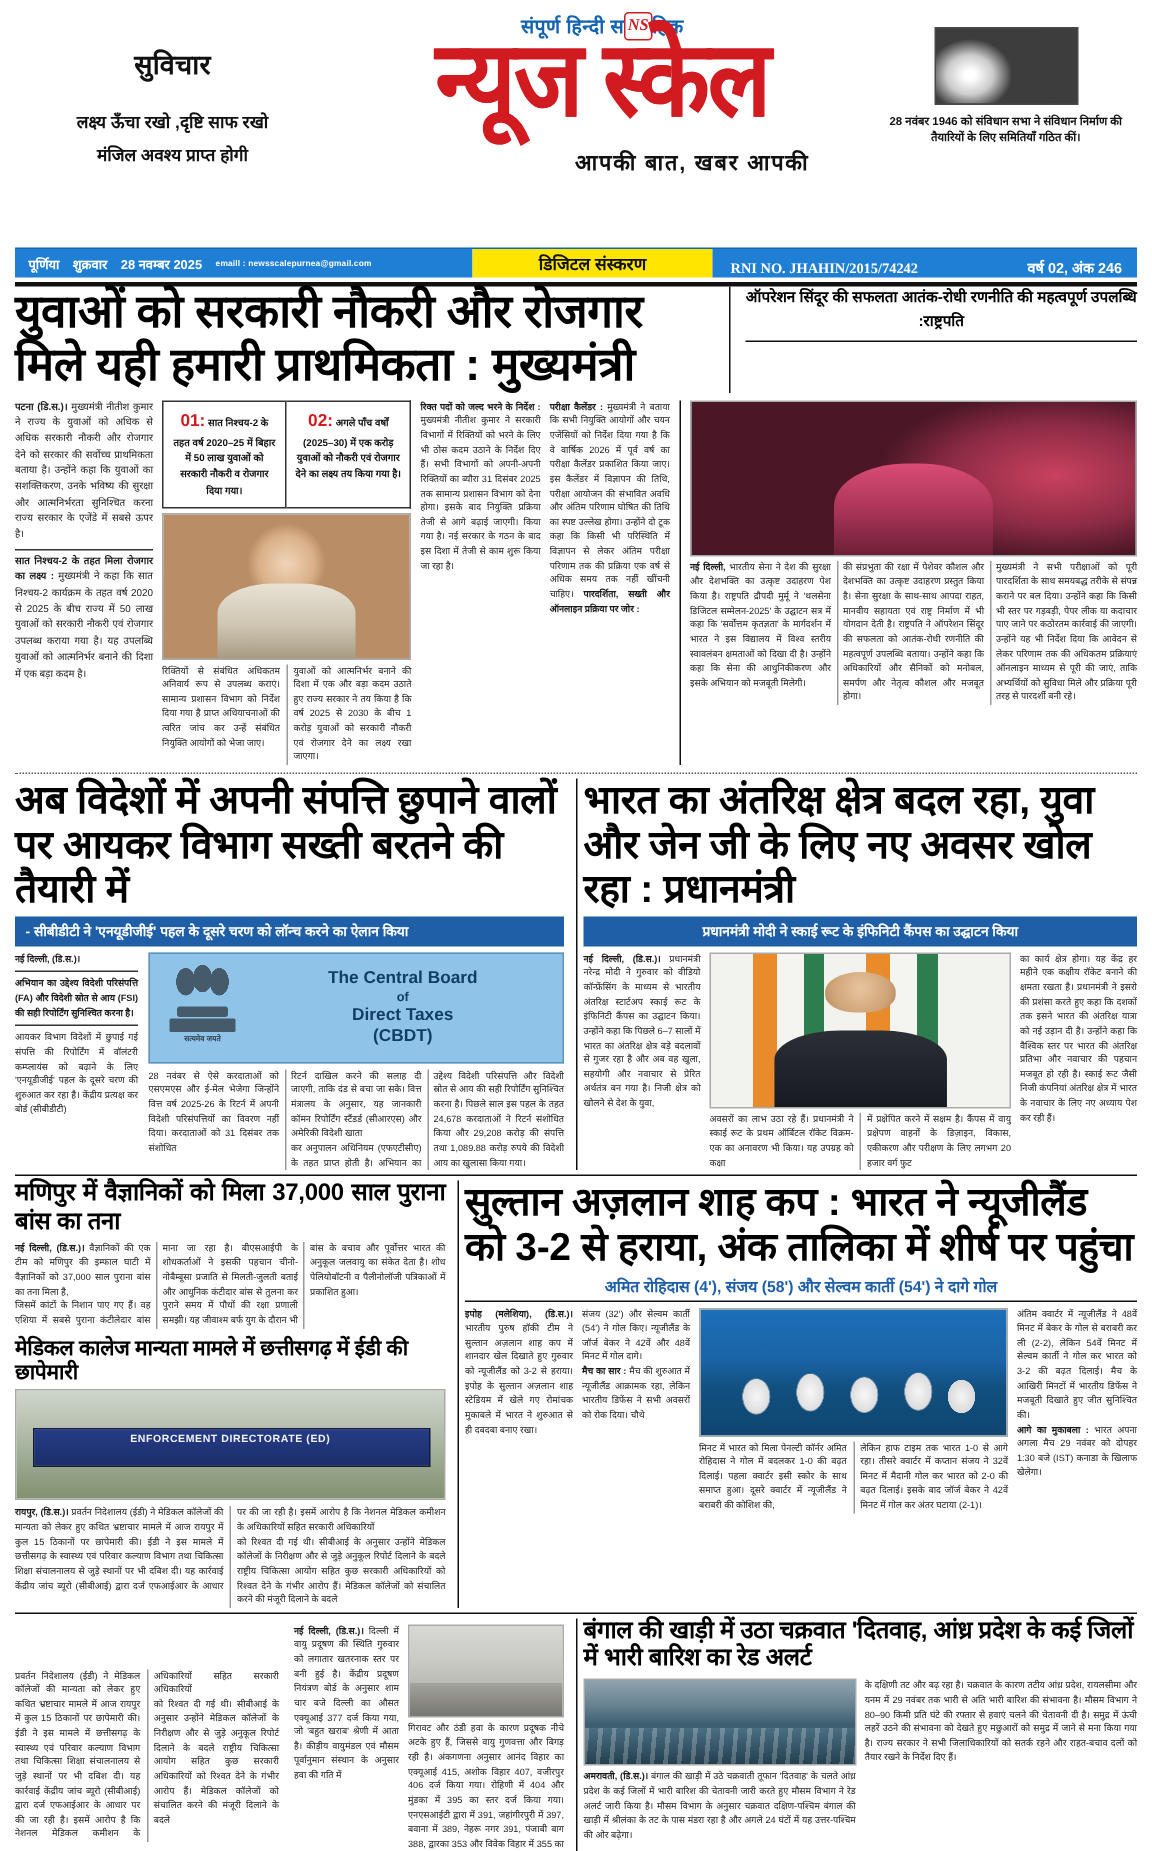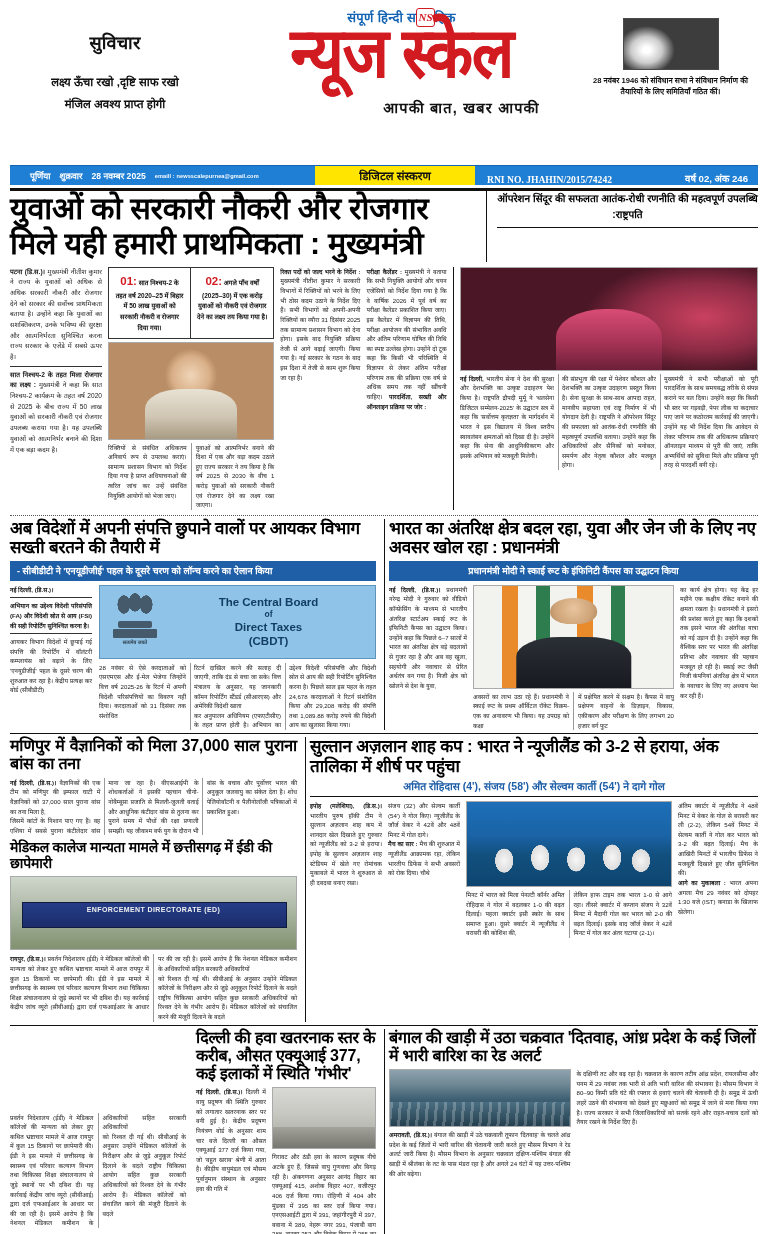--- a/index.html
+++ b/index.html
@@ -69,21 +69,21 @@
     padding: 0 2px;
   }
 
   
   .infobar {
     display: grid; grid-template-columns: 305px 160px 1fr;
     height: 20px; margin: 3px 10px 0 10px;
     border-top: 1.5px solid #1464b4;
   }
   .ib-left { background: #1f7fd4; color: #fff; display: flex;
-    align-items: center; gap: 9px; padding-left: 20px; }
+    align-items: center; gap: 9px; padding-left: 9px; }
   .ib-place, .ib-day { font-size: 8.6px; font-weight: bold; }
   .ib-date { font-size: 8.6px; font-weight: bold; }
   .ib-email { font-size: 5.6px; font-weight: bold; opacity: .97; letter-spacing: .1px; }
   .ib-mid { background: #ffe500; color: #111; display:flex;
     align-items:center; justify-content:center; }
   .ib-mid span { font-size: 11.5px; font-weight: bold; }
   .ib-right { background: #1f7fd4; color:#fff; display:flex;
     align-items:flex-end; justify-content:space-between; padding: 0 10px 0 12px; }
   .ib-rni { font-size: 9.6px; font-weight: bold;
     font-family:"Liberation Serif", serif; }
@@ -239,21 +239,21 @@
     font-size: 11.5px; line-height: 1.24;
     font-family: Liberation Sans, sans-serif;
   }
   .cbdt-title .sm2 { font-size: 8.5px; }
 
   
   .sec-hl {
     font-size: 20px; font-weight: bold; line-height: 1.14; color: #000;
     letter-spacing: -0.2px;
   }
-  .sec-hl.big { font-size: 17px; }
+  .sec-hl.big { font-size: 26px; }
   .sec-hl.med { font-size: 16px; }
   .sec-hl.sml { font-size: 14px; }
 
   .bluebar {
     background: #1f5fa8; color: #fff; font-weight: bold; font-size: 9.2px;
     padding: 3.5px 7px; margin-top: 3px; text-align: center;
   }
   .bluebar.left { text-align: left; }
   .subline-blue {
     color: #1f5fa8; font-weight: bold; font-size: 10.5px; text-align:center;
@@ -497,21 +497,20 @@
         </div>
       </div>
     </div>
   </div>
 
   <div class="rule-thin"></div>
 
   <div class="grid-main" style="grid-template-columns: 1fr 1fr;">
 
     <div class="pr8" style="padding-left:186px;">
-      <div class="sec-hl med">दिल्ली की हवा खतरनाक स्तर के करीब, औसत एक्यूआई 377, कई इलाकों में स्थिति 'गंभीर'</div>
       <div style="display:grid; grid-template-columns: 70px 1fr; gap:6px; margin-top:4px;">
         <div>
           <p class="body-txt sm"><span class="dateline">नई दिल्ली, (डि.स.)।</span>
           <span>दिल्ली में वायु प्रदूषण की स्थिति गुरुवार को लगातार खतरनाक स्तर पर बनी हुई है। केंद्रीय प्रदूषण नियंत्रण बोर्ड के अनुसार शाम चार बजे दिल्ली का औसत एक्यूआई 377 दर्ज किया गया, जो 'बहुत खराब' श्रेणी में आता है। कीड़ीय वायुमंडल एवं मौसम पूर्वानुमान संस्थान के अनुसार हवा की गति में</span></p>
         </div>
         <div>
           <div class="photo ph-smog" style="height:62px;"></div>
           <p class="body-txt sm" style="margin-top:3px;">गिरावट और ठंडी हवा के कारण प्रदूषक नीचे अटके हुए हैं, जिससे वायु गुणवत्ता और बिगड़ रही है। अंकगणना अनुसार आनंद विहार का एक्यूआई 415, अशोक विहार 407, वजीरपुर 406 दर्ज किया गया। रोहिणी में 404 और मुंडका में 395 का स्तर दर्ज किया गया। एनएसआईटी द्वारा में 391, जहांगीरपुरी में 397, बवाना में 389, नेहरू नगर 391, पंजाबी बाग 388, द्वारका 353 और विवेक विहार में 355 का एक्यूआई दर्ज किया गया।</p>
         </div>
       </div>

